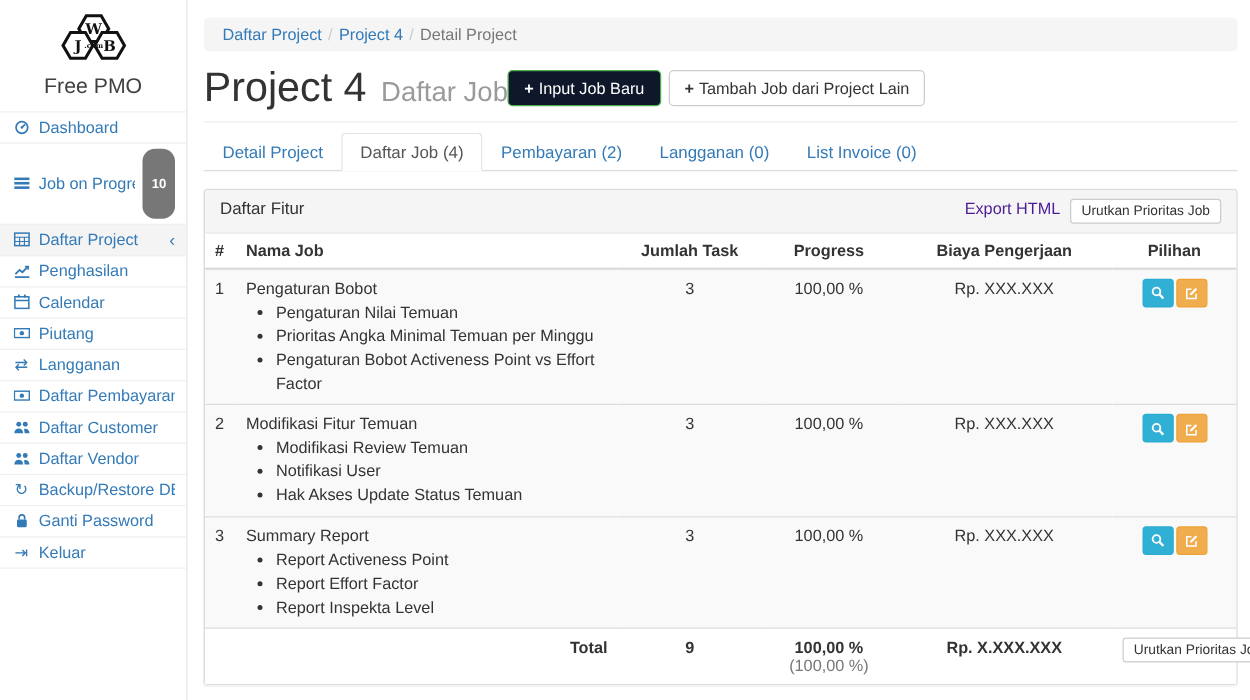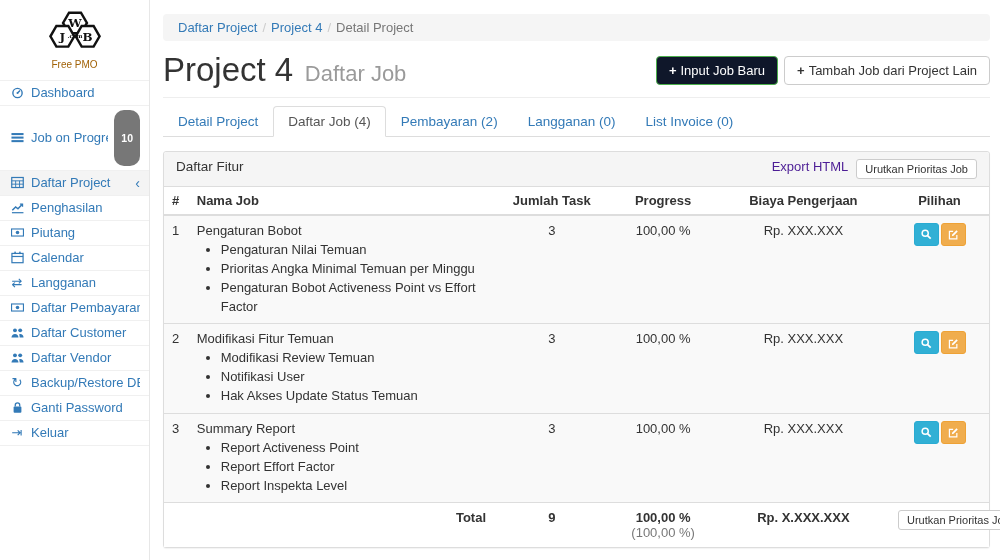--- a/index.html
+++ b/index.html
@@ -3,42 +3,42 @@
 <meta charset="utf-8">
 <style>
   * { margin:0; padding:0; box-sizing:border-box; }
   html,body { width:1000px; height:560px; overflow:hidden; background:#fff;
     font-family:"Liberation Sans","DejaVu Sans",sans-serif; font-size:13px; color:#333; }
 
   
   .sidebar { position:absolute; left:0; top:0; bottom:0; width:150px; background:#fff;
     border-right:1px solid #e7e7e7; }
   .brand { text-align:center; padding:8px 0 10px; }
-  .brand-sub { color:#a16207; font-size:10px; margin-top:4px; }
+  .brand-sub { color:#404040; font-size:17px; margin-top:4px; }
   .menu { list-style:none; border-top:1px solid #f0f0f0; }
   .menu li { display:flex; align-items:center; gap:6px; padding:4px 9px;
     border-bottom:1px solid #f0f0f0; color:#337ab7; cursor:pointer; line-height:16px; }
   .menu li.active { background:#f4f4f4; }
   .menu .mi { width:16px; text-align:center; color:#337ab7; flex:0 0 16px; font-size:13px; }
   .menu .mi svg { vertical-align:-2px; }
   .menu .lbl { flex:1 1 auto; white-space:nowrap; overflow:hidden; }
   .badge { background:#777; color:#fff; border-radius:10px; font-size:10.5px;
     padding:20px 7px; font-weight:bold; }
   .chev { color:#337ab7; font-size:14px; }
 
   
   .main { margin-left:150px; padding:0 10px 0 13px; }
   .breadcrumb { background:#f5f5f5; border-radius:4px; margin-top:14px;
     padding:6px 15px; list-style:none; font-size:13px; }
   .breadcrumb li { display:inline; }
   .breadcrumb a { color:#337ab7; text-decoration:none; cursor:pointer; }
   .breadcrumb .sep { color:#ccc; padding:0 5px; }
   .breadcrumb .current { color:#777; }
 
-  .page-header { display:flex; align-items:center; justify-content:space-between;
+  .page-header { display:flex; align-items:center; 
     margin-top:10px; padding-bottom:8px; border-bottom:1px solid #eee; }
   .page-title { font-size:33px; font-weight:400; color:#333; }
   .page-sub { font-size:22px; color:#9a9a9a; margin-left:8px; font-weight:400; }
   .hdr-btns { display:flex; gap:6px; }
   .btn { display:inline-block; border-radius:4px; font-size:13px; padding:6px 12px;
     cursor:pointer; border:1px solid #ccc; background:#fff; color:#333; white-space:nowrap; }
   .btn .plus { font-weight:bold; margin-right:4px; }
   .btn-success { background:#0f172a; border-color:#4cae4c; color:#fff; }
 
   
@@ -124,33 +124,33 @@
       <li>
         <span class="mi"><svg viewBox="0 0 14 14" width="13" height="13" fill="currentColor" xmlns="http://www.w3.org/2000/svg">
             <path d="M1 12.6h12.4" stroke="currentColor" stroke-width="1.3"></path>
             <path d="M1.4 10L5 6.4l2.5 2L12.2 3.6" fill="none" stroke="currentColor" stroke-width="1.6"></path>
             <path d="M9.6 3.4h2.8v2.8" fill="none" stroke="currentColor" stroke-width="1.4"></path>
           </svg></span>
         <span class="lbl">Penghasilan</span>
       </li>
       <li>
         <span class="mi"><svg viewBox="0 0 14 14" width="13" height="13" fill="currentColor" xmlns="http://www.w3.org/2000/svg">
-            <rect x="0.6" y="3.2" width="12.8" height="7.6" fill="none" stroke="currentColor" stroke-width="1.2"></rect>
-            <circle cx="7" cy="7" r="1.9"></circle>
-          </svg></span>
-        <span class="lbl">Piutang</span>
-      </li>
-      <li>
-        <span class="mi"><svg viewBox="0 0 14 14" width="13" height="13" fill="currentColor" xmlns="http://www.w3.org/2000/svg">
             <rect x="1" y="2.6" width="12" height="10" fill="none" stroke="currentColor" stroke-width="1.3"></rect>
             <path d="M1 5.9h12" stroke="currentColor" stroke-width="1.3"></path>
             <rect x="3.6" y="0.7" width="1.6" height="2.6"></rect>
             <rect x="8.8" y="0.7" width="1.6" height="2.6"></rect>
           </svg></span>
         <span class="lbl">Calendar</span>
+      </li>
+      <li>
+        <span class="mi"><svg viewBox="0 0 14 14" width="13" height="13" fill="currentColor" xmlns="http://www.w3.org/2000/svg">
+            <rect x="0.6" y="3.2" width="12.8" height="7.6" fill="none" stroke="currentColor" stroke-width="1.2"></rect>
+            <circle cx="7" cy="7" r="1.9"></circle>
+          </svg></span>
+        <span class="lbl">Piutang</span>
       </li>
       <li>
         <span class="mi">⇄</span>
         <span class="lbl">Langganan</span>
       </li>
       <li>
         <span class="mi"><svg viewBox="0 0 14 14" width="13" height="13" fill="currentColor" xmlns="http://www.w3.org/2000/svg">
             <rect x="0.6" y="3.2" width="12.8" height="7.6" fill="none" stroke="currentColor" stroke-width="1.2"></rect>
             <circle cx="7" cy="7" r="1.9"></circle>
           </svg></span>

